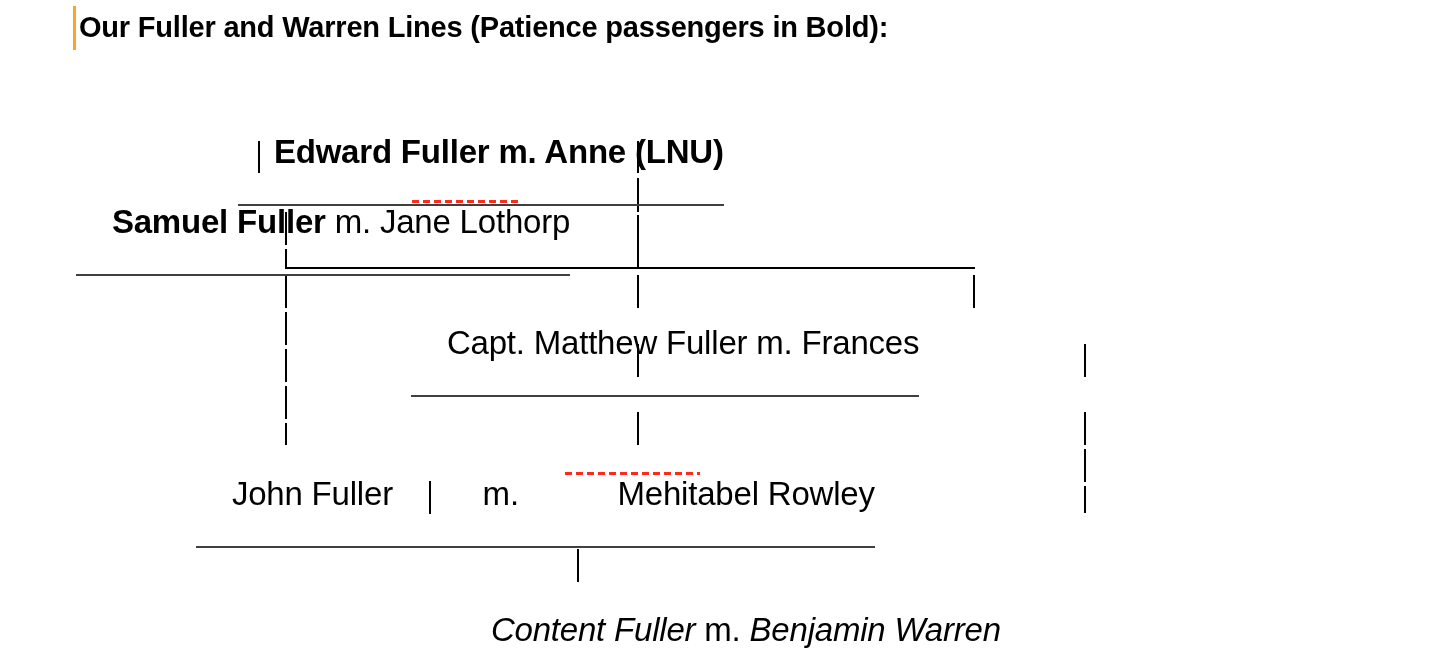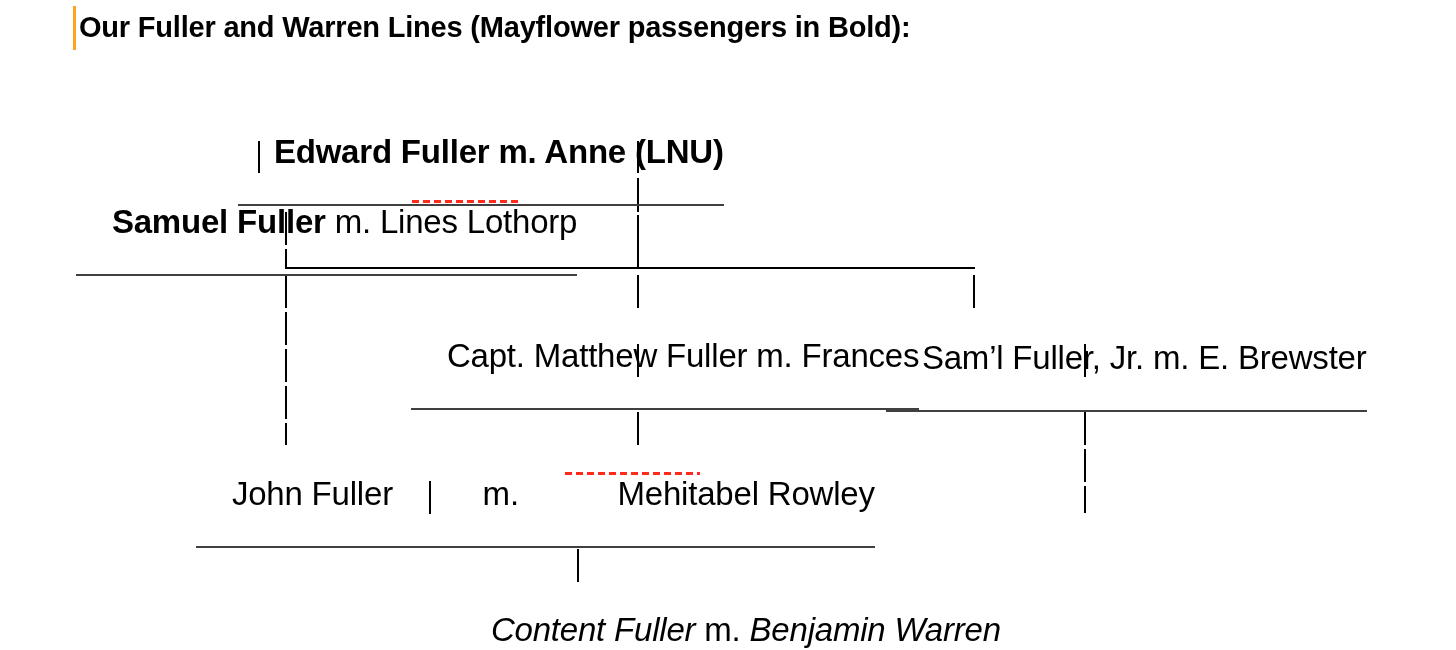--- a/index.html
+++ b/index.html
@@ -78,21 +78,21 @@
     height: 2px;
     background: #000000;
   }
 </style>
 </head>
 <body>
 
 <div id="slide">
 
   <div class="title-cursor"></div>
-  <div class="slide-title">Our Fuller and Warren Lines (Mayflower passengers in Bold):</div>
+  <div class="slide-title">Our Fuller and Warren Lines (Patience passengers in Bold):</div>
 
   <div class="vline" style="left:258px; top:141px; height:32px;"></div>
 
   <div class="vline" style="left:637px; top:141px; height:32px;"></div>
   <div class="vline" style="left:637px; top:178px; height:34px;"></div>
   <div class="vline" style="left:637px; top:215px; height:53px;"></div>
 
   <div class="vline" style="left:285px; top:212px; height:33px;"></div>
   <div class="vline" style="left:285px; top:249px; height:19px;"></div>
 
@@ -120,31 +120,28 @@
 
   <div class="vline" style="left:429px; top:481px; height:33px;"></div>
 
   <div class="vline" style="left:577px; top:549px; height:33px;"></div>
 
   <div class="node all-bold" style="left:238px; top:101px;">
     <span class="b">Edward Fuller m. Anne (LNU)</span>
   </div>
 
   <div class="node" style="left:76px; top:171px;">
-    <span class="b">Samuel Fuller</span><span class="r"> m. Lines Lothorp</span>
+    <span class="b">Samuel Fuller</span><span class="r"> m. Jane Lothorp</span>
   </div>
   <div class="squiggle" style="left:412px; top:200px; width:106px;"></div>
 
-  <div class="node" style="left:411px; top:305px;text-align:right;">
+  <div class="node" style="left:411px; top:292px;text-align:right;">
     <span class="r">Capt. Matthew Fuller m. Frances</span>
   </div>
 
-  <div class="node" style="left:886px; top:307px;">
-    <span class="r">Sam’l Fuller, Jr. m. E. Brewster</span>
-  </div>
 
 
 
   <div class="node" style="left:196px; top:443px;">
     <span class="r">John Fuller          m.           Mehitabel Rowley</span>
   </div>
   <div class="squiggle" style="left:565px; top:472px; width:135px;"></div>
 
 
   <div class="node" style="left:455px; top:579px;">

